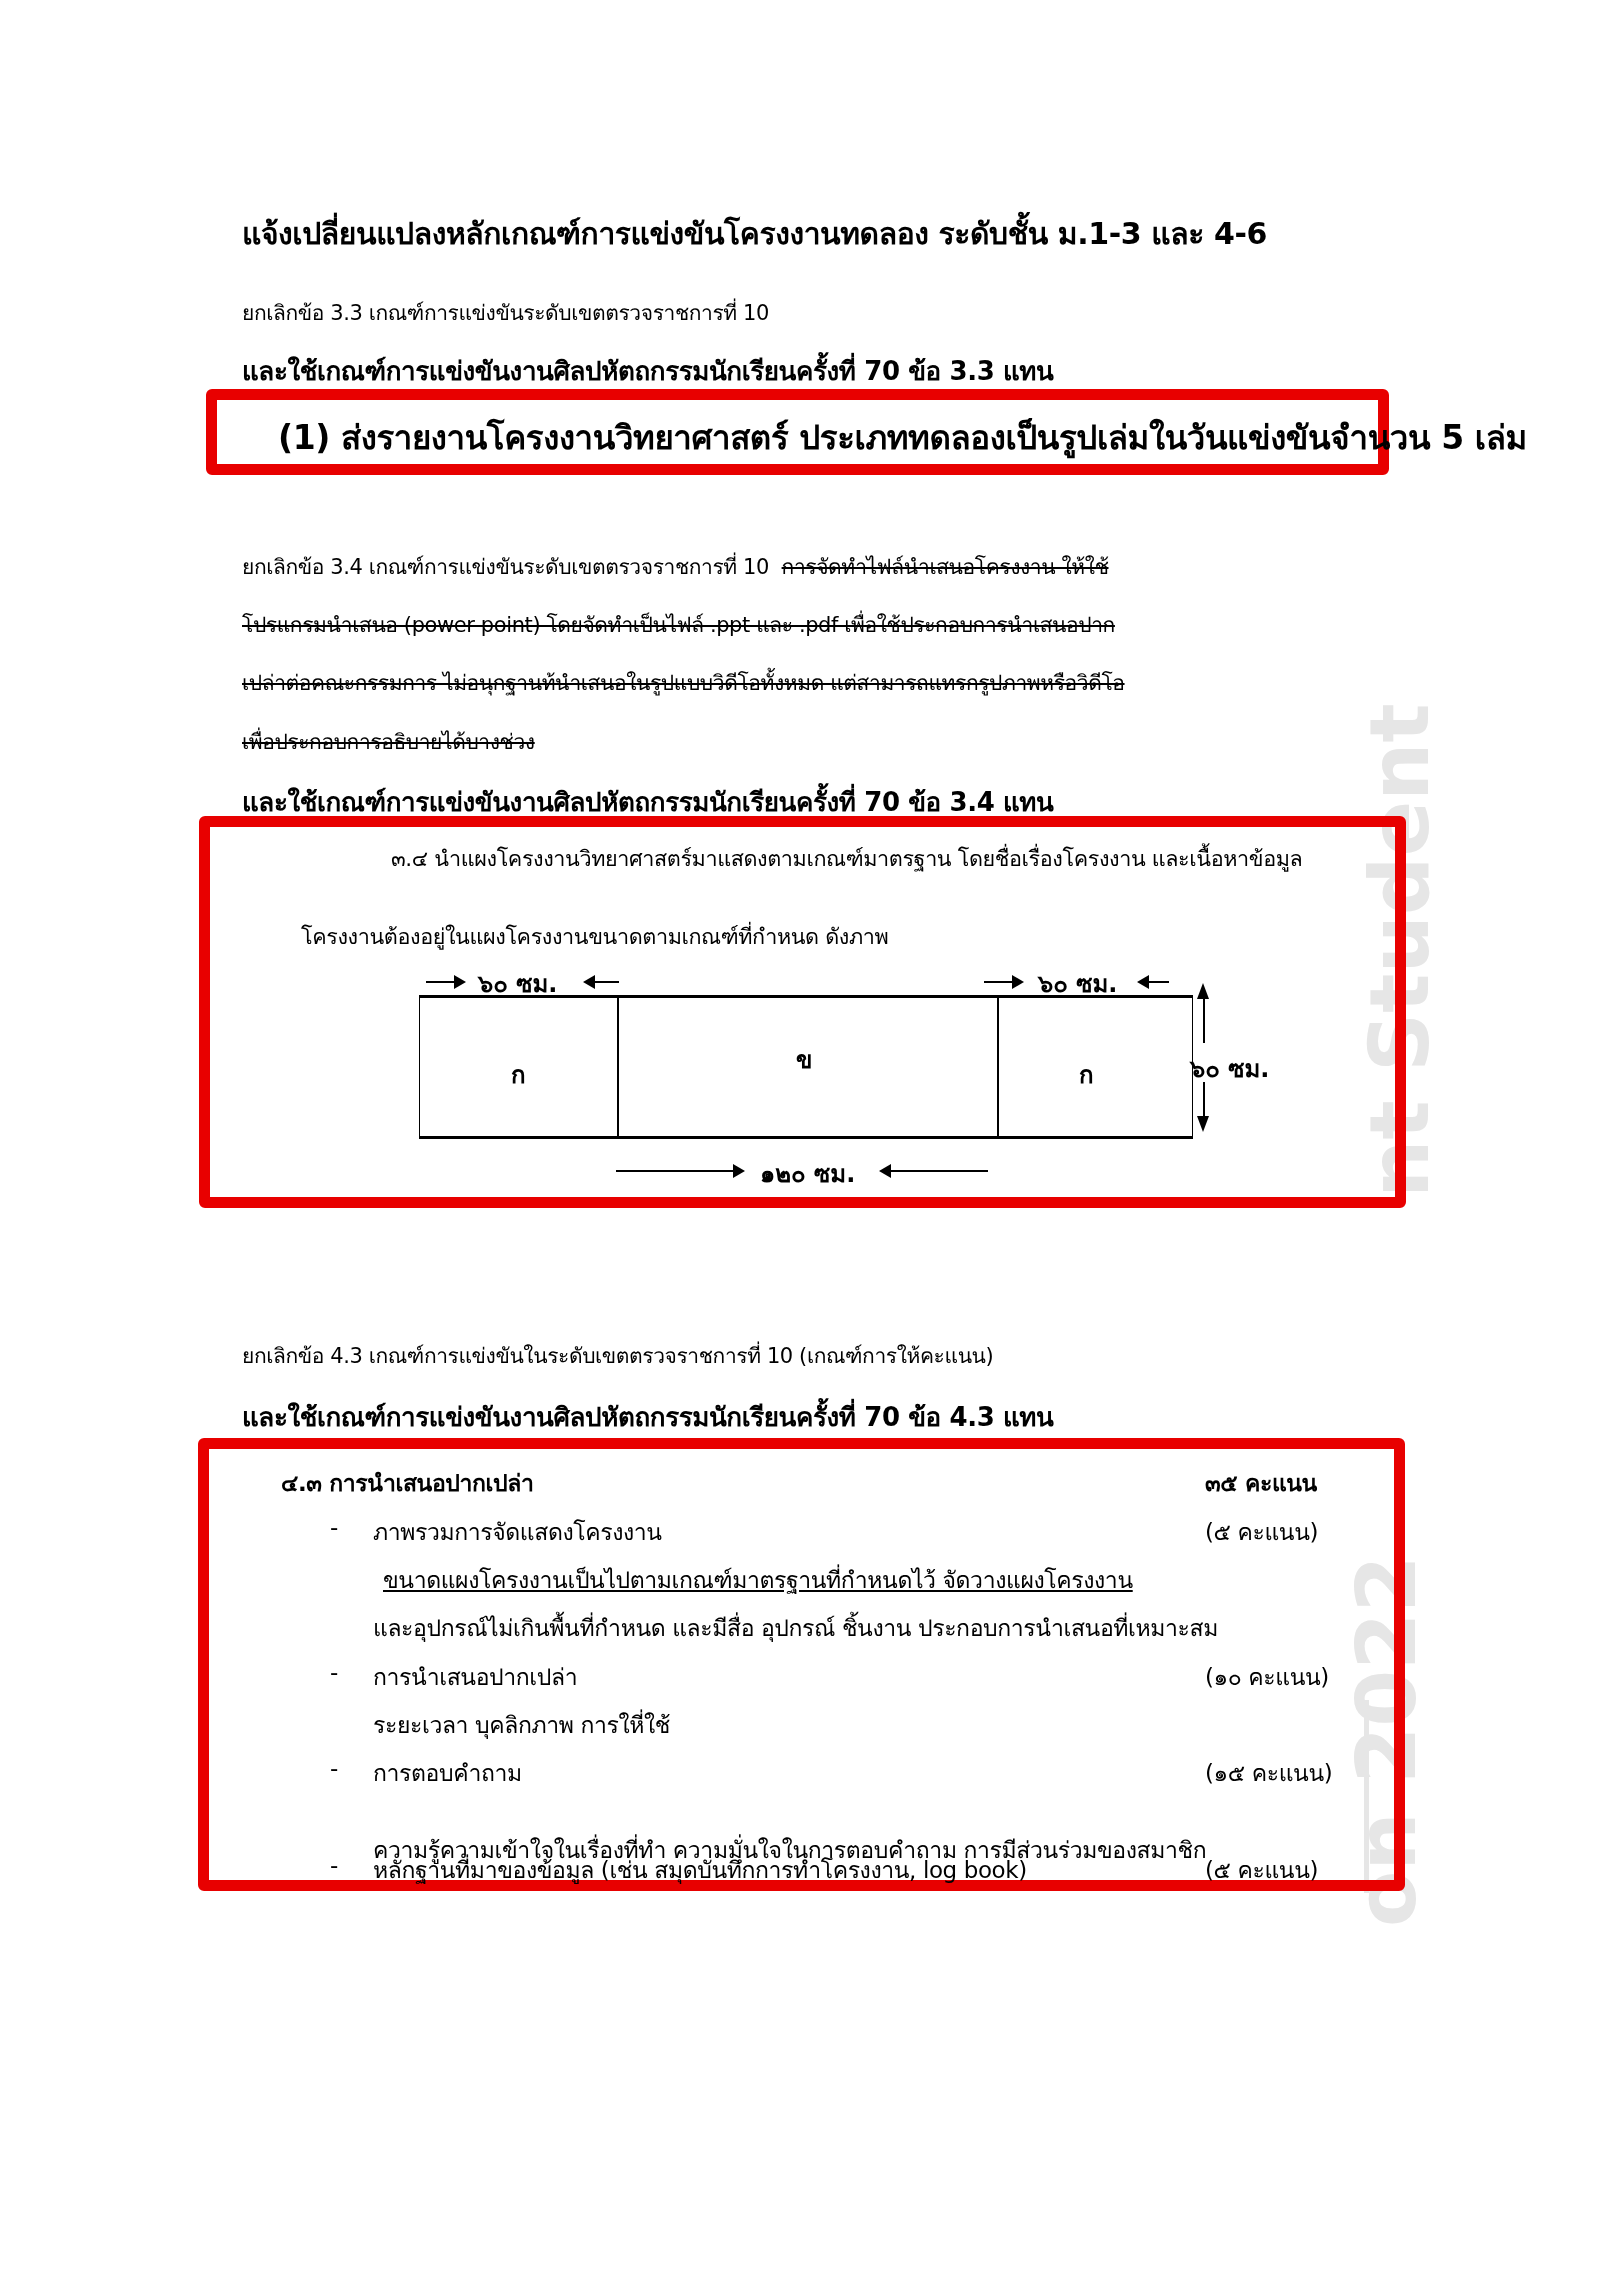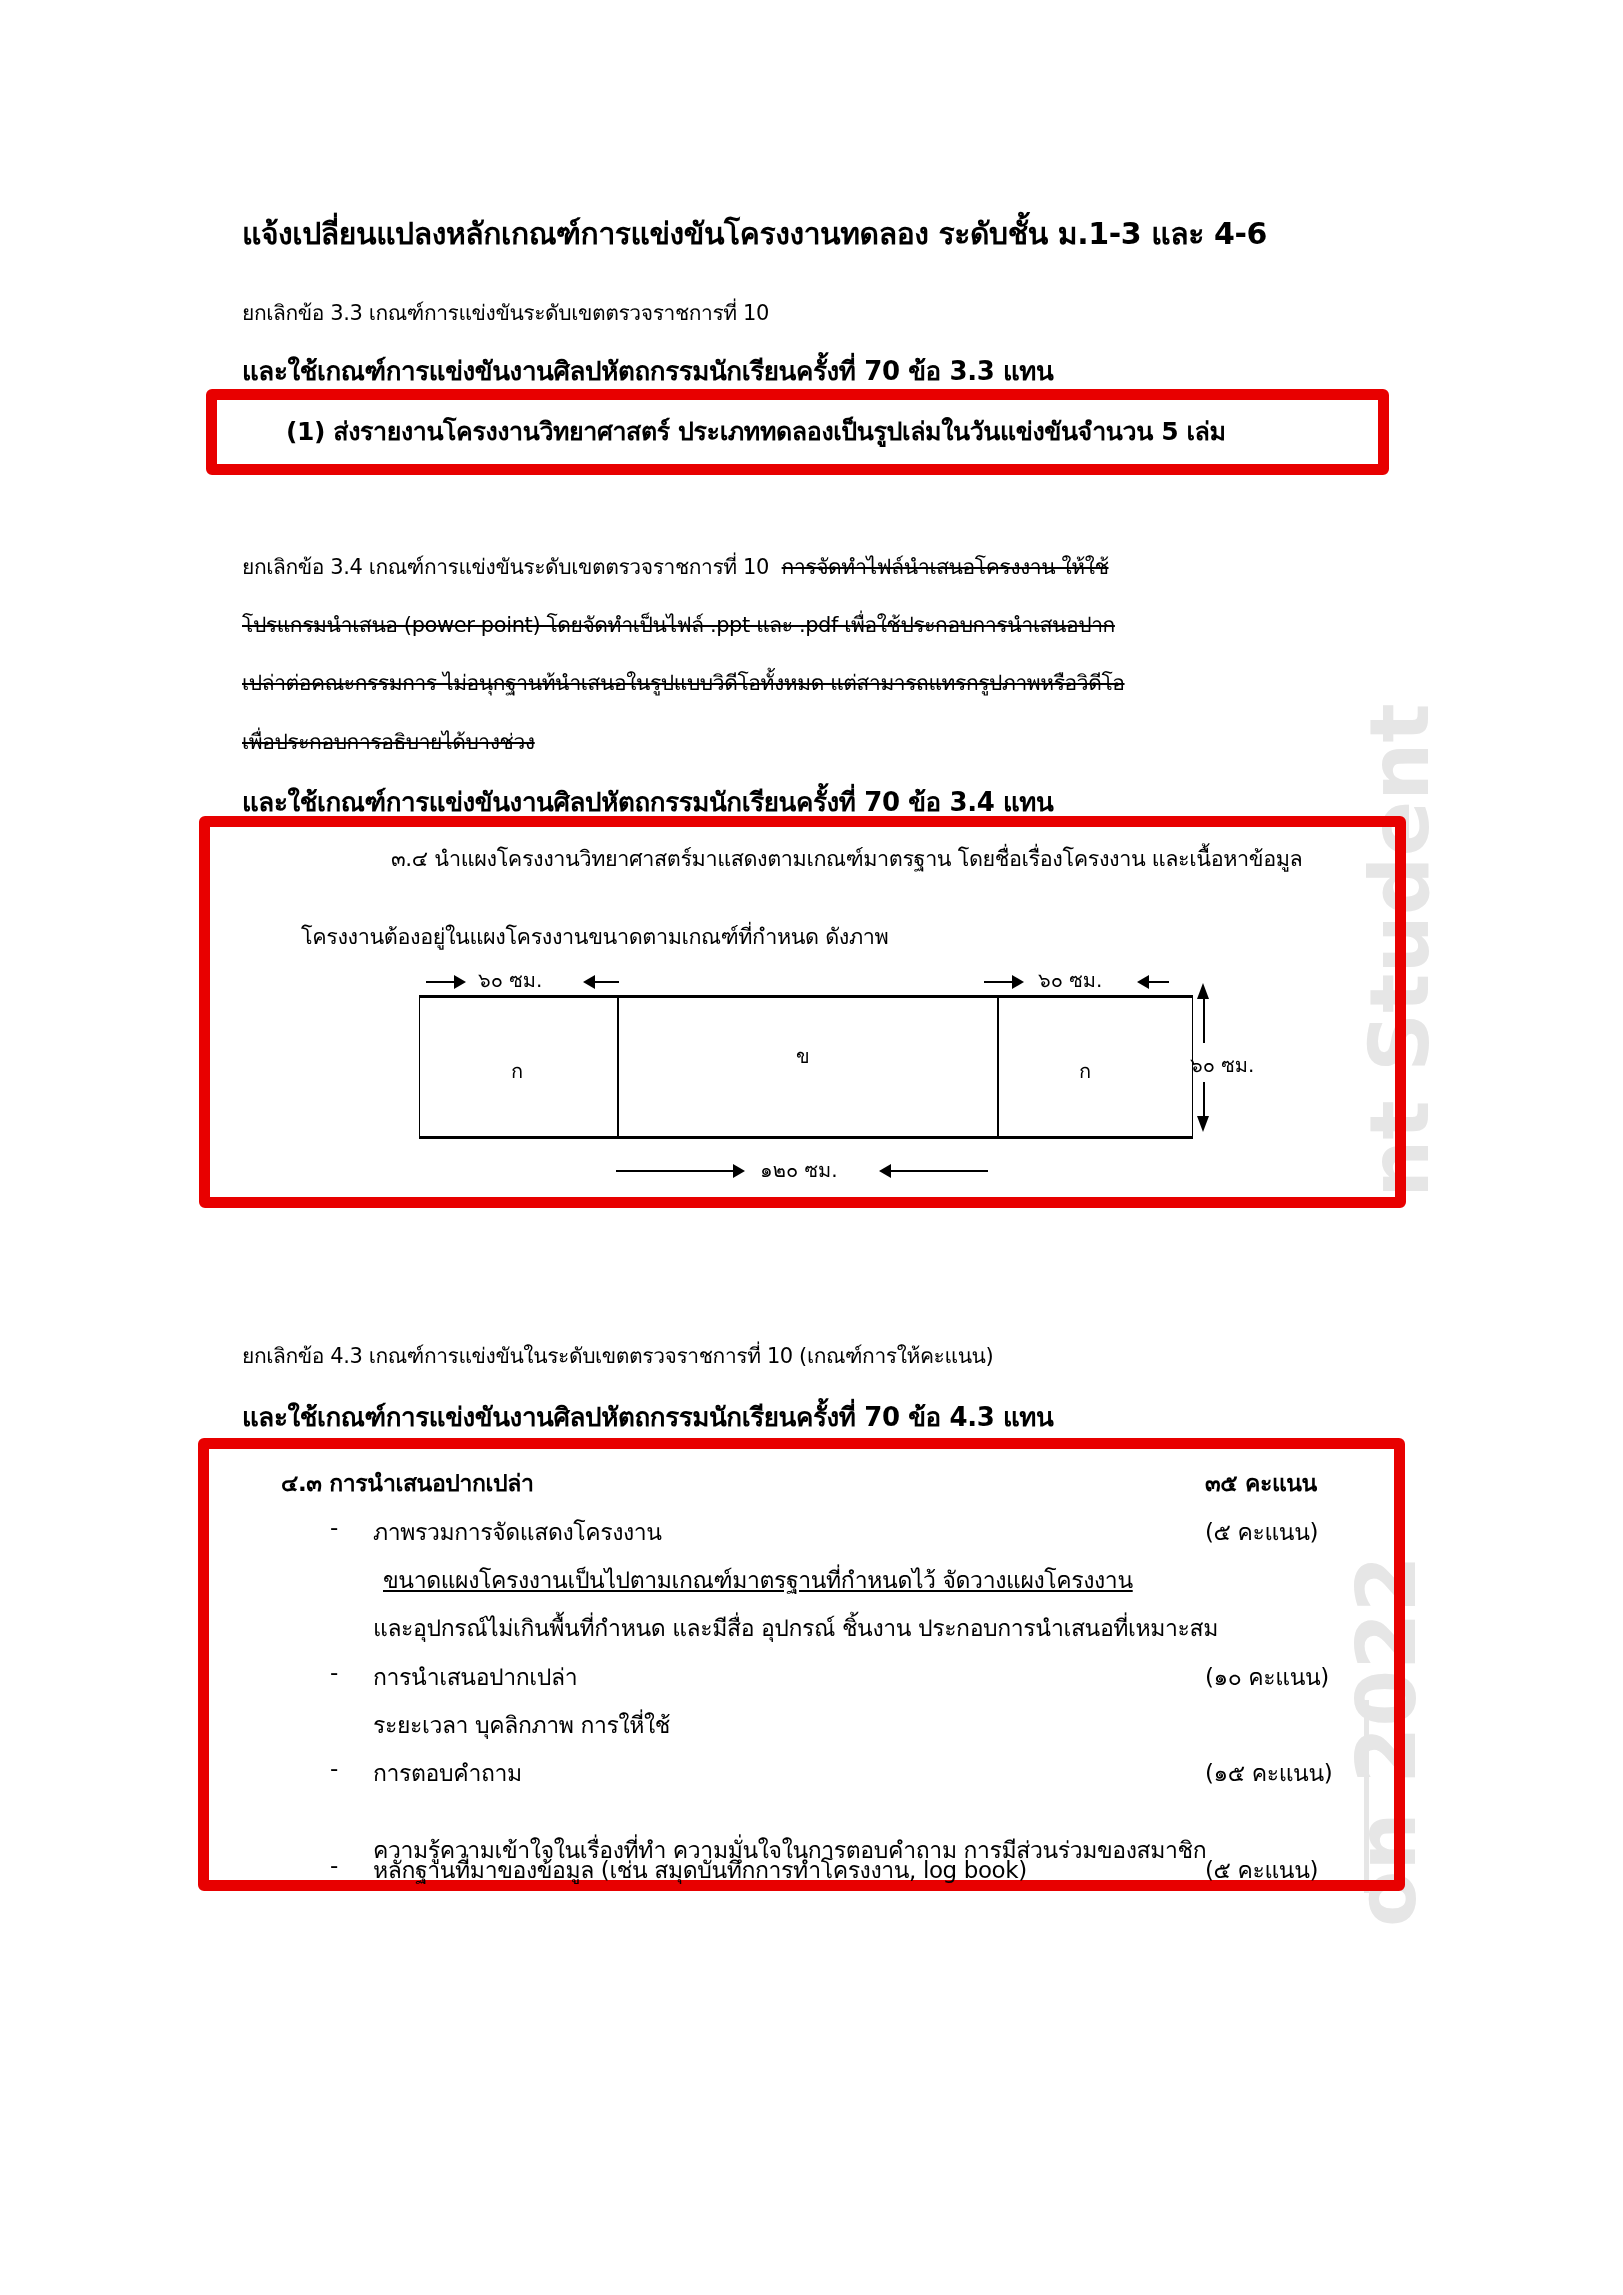--- a/index.html
+++ b/index.html
@@ -18,33 +18,33 @@
   .small { font-size:21.6px; letter-spacing:-0.4px; }
   .diag-rect { position:absolute; border:1.5px solid #000; box-sizing:border-box; }
   .diag-rect.outer { border-top-width:3.7px; border-bottom-width:3.7px; }
   .vline { position:absolute; width:1.5px; background:#000; }
   .hline { position:absolute; height:2.2px; background:#000; }
   .arrow-r, .arrow-l, .arrow-u, .arrow-d { position:absolute; width:0; height:0; }
   .arrow-r { border-top:7.4px solid transparent; border-bottom:7.4px solid transparent; border-left:12px solid #000; }
   .arrow-l { border-top:7.4px solid transparent; border-bottom:7.4px solid transparent; border-right:12px solid #000; }
   .arrow-u { border-left:6.7px solid transparent; border-right:6.7px solid transparent; border-bottom:16.4px solid #000; }
   .arrow-d { border-left:6.7px solid transparent; border-right:6.7px solid transparent; border-top:16.4px solid #000; }
-  .dlabel { position:absolute; font-size:20px; white-space:nowrap; }
+  .dlabel { position:absolute; font-size:24px; white-space:nowrap;font-weight:bold; }
   .score-row { position:absolute; font-size:23px; letter-spacing:-0.4px; white-space:nowrap; }
   .dash { position:absolute; font-size:23px; }
 </style>
 </head>
 <body>
 
 <div class="abs title">แจ้งเปลี่ยนแปลงหลักเกณฑ์การแข่งขันโครงงานทดลอง ระดับชั้น ม.1-3 และ 4-6</div>
 
 <div class="abs para" style="left:242px; top:296px;">ยกเลิกข้อ 3.3 เกณฑ์การแข่งขันระดับเขตตรวจราชการที่ 10</div>
 <div class="abs bold" style="left:242px; top:350px;">และใช้เกณฑ์การแข่งขันงานศิลปหัตถกรรมนักเรียนครั้งที่ 70 ข้อ 3.3 แทน</div>
 <div class="redbox" style="left:206px; top:389px; width:1183px; height:86px;"></div>
-<div class="abs bold" style="left:286px; top:411px; font-size:25px;">(1) ส่งรายงานโครงงานวิทยาศาสตร์ ประเภททดลองเป็นรูปเล่มในวันแข่งขันจำนวน 5 เล่ม</div>
+<div class="abs bold" style="left:278px; top:411px; font-size:33px;">(1) ส่งรายงานโครงงานวิทยาศาสตร์ ประเภททดลองเป็นรูปเล่มในวันแข่งขันจำนวน 5 เล่ม</div>
 
 <div class="abs para" style="left:242px; top:550px;">
   <span>ยกเลิกข้อ 3.4 เกณฑ์การแข่งขันระดับเขตตรวจราชการที่ 10</span>&nbsp;&nbsp;<span class="strike">การจัดทำไฟล์นำเสนอโครงงาน ให้ใช้</span>
 </div>
 <div class="abs para strike" style="left:242px; top:608px;">โปรแกรมนำเสนอ (power point) โดยจัดทำเป็นไฟล์ .ppt และ .pdf เพื่อใช้ประกอบการนำเสนอปาก</div>
 <div class="abs para strike" style="left:242px; top:666px;">เปล่าต่อคณะกรรมการ ไม่อนุกฐานท้นำเสนอในรูปแบบวิดีโอทั้งหมด แต่สามารถแทรกรูปภาพหรือวิดีโอ</div>
 <div class="abs para strike" style="left:242px; top:725px;">เพื่อประกอบการอธิบายได้บางช่วง</div>
 <div class="abs bold" style="left:242px; top:781px;">และใช้เกณฑ์การแข่งขันงานศิลปหัตถกรรมนักเรียนครั้งที่ 70 ข้อ 3.4 แทน</div>
 
 <div class="watermark" style="left:1352px; top:1198px;">nt Student</div>

